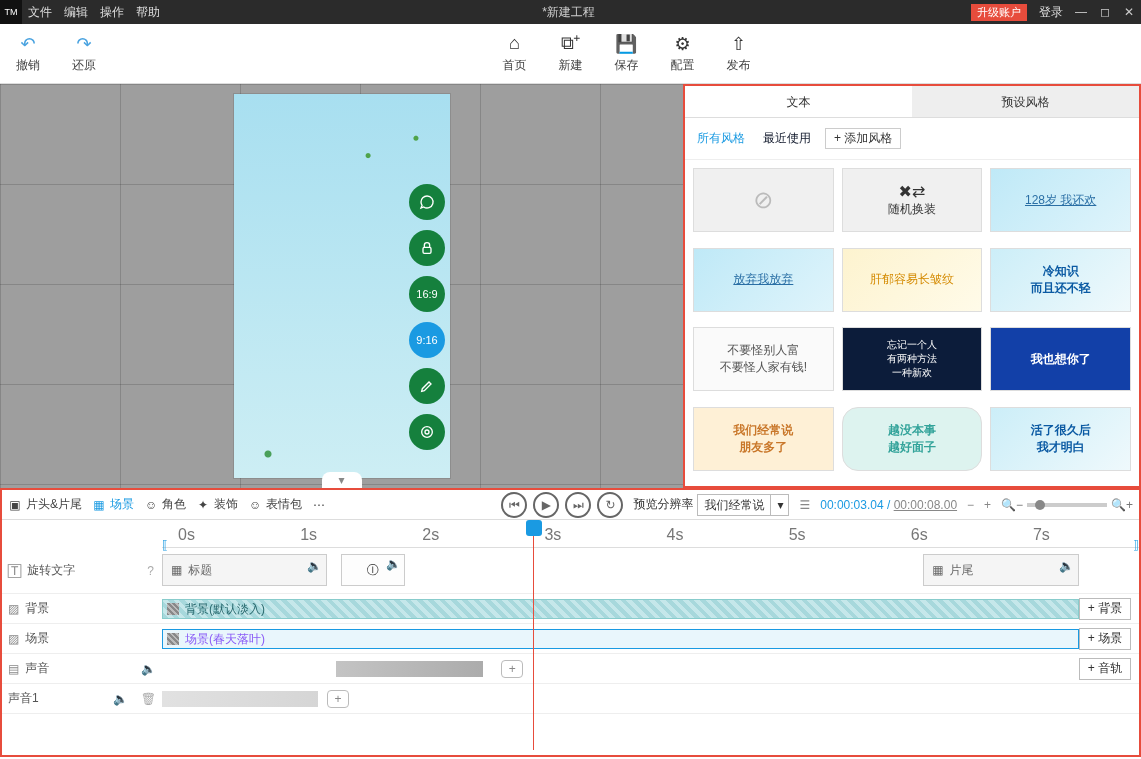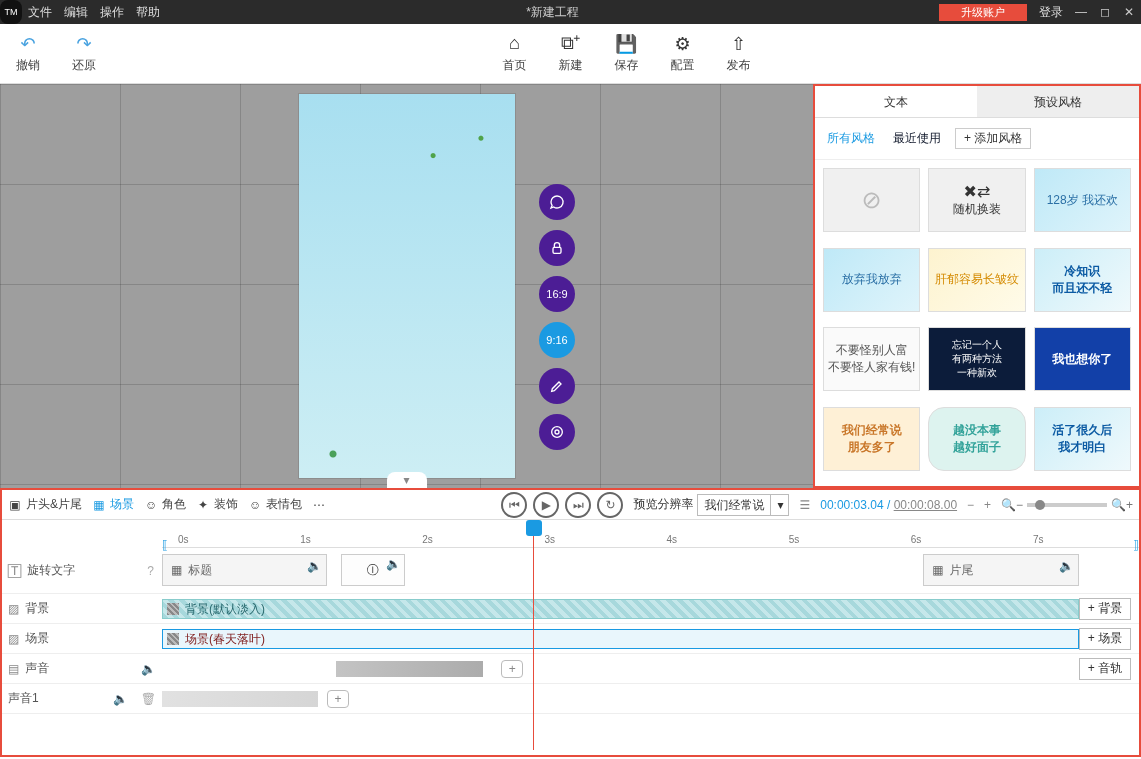--- a/index.html
+++ b/index.html
@@ -1,55 +1,55 @@
 <!DOCTYPE html>
 <html><head>
 <meta charset="utf-8">
 <style>
   * { margin: 0; padding: 0; box-sizing: border-box; font-family: "Microsoft YaHei", Arial, sans-serif; }
   body { width: 1141px; height: 759px; background: #fff; font-size: 12px; color: #333; overflow: hidden; position: relative; }
   
   .title-bar { height: 24px; background: #2b2b2b; color: #ccc; display: flex; align-items: center; }
-  .tm-logo { width: 22px; height: 24px; background: #111; color: #fff; font-size: 9px; display:flex; align-items:center; justify-content:center;border-radius:8px; }
+  .tm-logo { width: 22px; height: 24px; background: #111; color: #fff; font-size: 9px; display:flex; align-items:center; justify-content:center; }
   .menu-item { padding: 0 6px; height:24px; display:flex; align-items:center; cursor:pointer; color:#ddd; }
   .title-center { flex:1; text-align:center; color:#ccc; }
-  .upgrade { background:#e74c3c; color:#fff; padding:1px 22px; margin-right:6px; font-size:11px; }
+  .upgrade { background:#e74c3c; color:#fff; padding:1px 6px; margin-right:6px; font-size:11px; }
   .win-btn { width:24px; text-align:center; color:#ccc; cursor:pointer; }
   
   .ribbon { height:60px; background:#fff; border-bottom:1px solid #ddd; display:flex; align-items:center; }
   .ribbon-btn { width:56px; text-align:center; cursor:pointer; }
   .ribbon-btn .icon { font-size:18px; color:#333; height:24px; }
   .ribbon-btn.undo .icon, .ribbon-btn.redo .icon { color:#4aa3e0; }
   .ribbon-btn .lbl { font-size:12px; color:#444; }
   .ribbon-spacer { flex:1; }
   
   .work { display:flex; height:404px; }
   .canvas-area { flex:1; background:#9e9e9e; position:relative; display:flex; align-items:center; justify-content:center; }
   .canvas-grid { position:absolute; inset:0; background-image: linear-gradient(to right, rgba(0,0,0,.15) 1px, transparent 1px), linear-gradient(to bottom, rgba(0,0,0,.15) 1px, transparent 1px); background-size: 120px 100px; }
   .phone { position:relative; width:216px; height:384px; background:linear-gradient(180deg,#a8dff0,#cdeef4); overflow:hidden; box-shadow:0 0 0 1px rgba(0,0,0,.1); }
   .phone .decor1 { position:absolute; right:-10px; top:-10px; width:120px; height:120px; background: radial-gradient(circle at 60% 40%, #4fa34a 2px, transparent 3px), radial-gradient(circle at 30% 70%, #4fa34a 2px, transparent 3px); transform:rotate(25deg); }
   .phone .decor2 { position:absolute; left:10px; bottom:10px; width:120px; height:70px; background: radial-gradient(circle at 20% 80%, #4aa05a 3px, transparent 4px); }
   .phone-title { position:absolute; top:46%; width:100%; text-align:center; color:#fff; text-shadow:0 0 4px rgba(0,0,0,.3); font-size:14px; letter-spacing:2px; }
   .canvas-handle { position:absolute; bottom:0; left:50%; transform:translateX(-50%); width:40px; height:16px; background:#fff; border-radius:8px 8px 0 0; display:flex; align-items:center; justify-content:center; color:#888; }
   .canvas-side { position:absolute; right:238px; top:100px; display:flex; flex-direction:column; gap:10px; }
-  .side-pill { width:36px; height:36px; border-radius:18px; background:#4c1d95; color:#fff; display:flex; align-items:center; justify-content:center; font-size:11px; }
+  .side-pill { width:36px; height:36px; border-radius:18px; background:#15803d; color:#fff; display:flex; align-items:center; justify-content:center; font-size:11px; }
   .side-pill.accent { background:#1a9ae2; }
   .side-pill svg { width:16px; height:16px; fill:#fff; stroke:#fff; }
   
-  .right-panel { width:328px; background:#fff; border:2px solid #e74c3c; display:flex; flex-direction:column; }
+  .right-panel { width:458px; background:#fff; border:2px solid #e74c3c; display:flex; flex-direction:column; }
   .rp-tabs { display:flex; height:32px; border-bottom:1px solid #ddd; }
   .rp-tab { flex:1; text-align:center; line-height:32px; background:#eee; cursor:pointer; }
   .rp-tab.active { background:#fff; }
   .rp-sub { display:flex; align-items:center; gap:10px; padding:10px 8px; border-bottom:1px solid #eee; }
   .rp-sub .sub-link { color:#1a9ae2; padding:2px 4px; cursor:pointer; }
   .rp-sub .sub-link.muted { color:#0f172a; }
   .rp-sub .add-style { border:1px solid #ccc; padding:1px 8px; background:#fff; cursor:pointer; }
   .rp-grid { flex:1; overflow:auto; padding:8px; display:grid; grid-template-columns:repeat(3,1fr); gap:8px; }
   .style-card { height:64px; background:#f0f0f0; border:1px solid #ddd; display:flex; align-items:center; justify-content:center; text-align:center; font-size:12px; cursor:pointer; position:relative; overflow:hidden; }
-  .sc-blue { background:linear-gradient(135deg,#bfe9f7,#dff4fb); color:#2a6fa5; }
+  .sc-blue { background:linear-gradient(135deg,#bfe9f7,#dff4fb); color:#2a6fa5;text-decoration:underline; }
   .sc-lightblue { background:linear-gradient(135deg,#cceef8,#eff9fc); color:#0b5aa3; font-weight:bold; }
   .sc-yellow { background:linear-gradient(135deg,#fdf3cf,#fffbe9); color:#d48a00; }
   .sc-white { background:#fafafa; color:#555; }
   .sc-dark { background:#0c1c3a; color:#fff; }
   .sc-deepblue { background:#1240a8; color:#fff; font-weight:bold; }
   .sc-mint { background:#ddf3ef; color:#33a39a; font-weight:bold; }
   .sc-orange { background:#fef0d6; color:#c9772a; font-weight:bold; }
   
   .timeline-wrap { border:2px solid #e74c3c; height:269px; display:flex; flex-direction:column; }
   .tl-toolbar { height:30px; border-bottom:1px solid #ddd; display:flex; align-items:center; padding:0 6px; gap:10px; }
@@ -64,35 +64,35 @@
   .tl-select .dd { border-left:1px solid #bbb; width:18px; text-align:center; }
   .tl-time { color:#1a9ae2; }
   .tl-time .grey { color:#888; text-decoration:underline; }
   .tl-zoom { display:flex; align-items:center; gap:4px; color:#777; }
   .tl-zoom .track { width:80px; height:4px; background:#ccc; position:relative; }
   .tl-zoom .thumb { position:absolute; left:8px; top:-3px; width:10px; height:10px; background:#888; border-radius:50%; }
   
   .tl-ruler { height:28px; display:flex; }
   .tl-labels { width:160px; }
   .tl-ruler-track { flex:1; position:relative; border-bottom:1px solid #ddd; }
-  .tick { position:absolute; top:14px; font-size:10px; color:#777;padding-left:16px; }
+  .tick { position:absolute; top:6px; font-size:16px; color:#777;padding-left:16px; }
   .playhead { position:absolute; top:0; width:0; border-left:1px solid #e74c3c; height:230px; z-index:5;}
   .playhead-cap { position:absolute; top:0; left:-8px; width:16px; height:16px; background:#1a9ae2; border-radius:3px; }
   .bracket { position:absolute; top:18px; color:#1a9ae2; font-size:12px; }
   
   .tl-row { display:flex; height:30px; align-items:center; border-bottom:1px solid #eee; }
   .tl-row.tall { height:46px; }
   .tl-row .label { width:160px; display:flex; align-items:center; gap:6px; padding-left:6px; color:#555; }
   .tl-row .label .q { margin-left:auto; color:#aaa; margin-right:8px; }
   .tl-row .track { flex:1; position:relative; height:100%; }
   .clip { position:absolute; top:6px; height:32px; background:#f5f5f5; border:1px solid #ccc; display:flex; align-items:center; padding:0 8px; gap:6px; color:#666; }
   .clip .mute { position:absolute; right:4px; top:4px; color:#aaa; }
   .clip-small { position:absolute; top:6px; width:64px; height:32px; background:#fdfdfd; border:1px solid #ccc; display:flex; align-items:center; justify-content:center; }
   .bg-clip { position:absolute; top:5px; height:20px; background:repeating-linear-gradient(45deg,#a7d8dc,#a7d8dc 4px,#c5e7ea 4px,#c5e7ea 8px); border:1px solid #8cc; display:flex; align-items:center; padding-left:22px; color:#2a6a6f; }
-  .scene-clip { position:absolute; top:5px; height:20px; background:#e9f6fc; border:1px solid #1a9ae2; display:flex; align-items:center; padding-left:22px; color:#7f1d1d; }
+  .scene-clip { position:absolute; top:5px; height:20px; background:#e9f6fc; border:1px solid #1a9ae2; display:flex; align-items:center; padding-left:22px; color:#8b5cf6; }
   .scene-clip::before, .bg-clip::before { content:""; position:absolute; left:4px; width:12px; height:12px; background:repeating-linear-gradient(45deg,#888,#888 2px,#bbb 2px,#bbb 4px); }
   .wave { position:absolute; top:7px; height:16px; background:linear-gradient(to right,#aaa,#888); opacity:.7; }
   .plus-pill { position:absolute; top:6px; width:22px; height:18px; border:1px solid #bbb; background:#fff; border-radius:4px; text-align:center; line-height:16px; color:#888; cursor:pointer; }
   .add-btn { width:54px; height:22px; border:1px solid #bbb; background:#fff; margin-right:4px; display:flex; align-items:center; justify-content:center; gap:2px; cursor:pointer; }
   .right-add { width:60px; display:flex; align-items:center; justify-content:flex-end; padding-right:4px; }
   .layer-ic { color:#888; }
   .sound-ic { color:#aaa; margin-left:auto; margin-right:6px; }
   .trash-ic { color:#aaa; margin-right:6px; }
 </style>
 </head>

